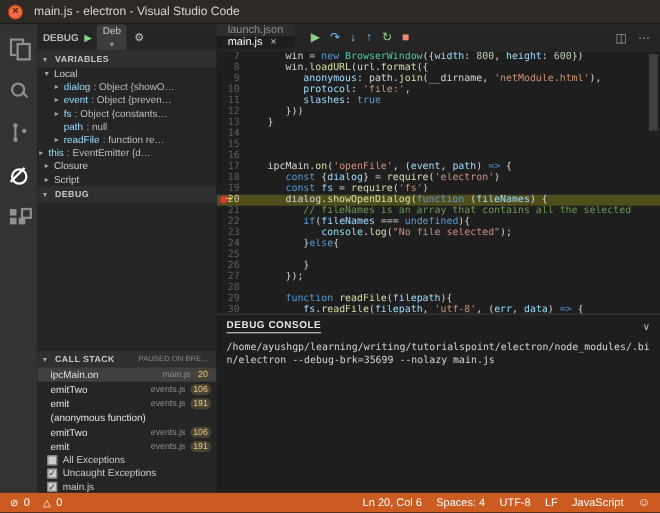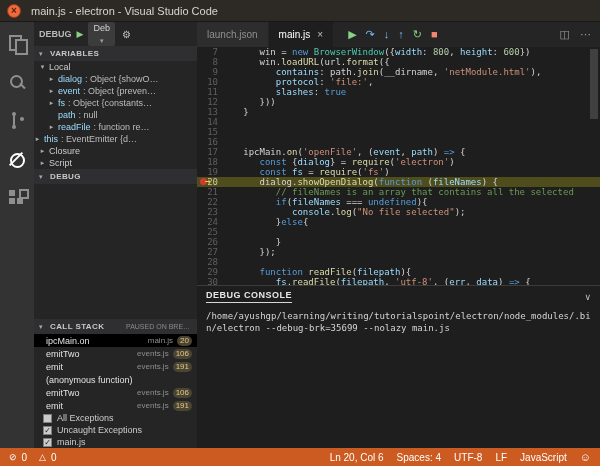--- a/index.html
+++ b/index.html
@@ -59,21 +59,21 @@
               white-space:nowrap; overflow:hidden; }
   .chev { width:7px; font-size:7px; color:#a8a8a8; text-align:center; flex:0 0 7px; }
   .scope-name { color:#cccccc; }
   .var-name { color:#9cdcfe; }
   .var-value { color:#bdbdbd; overflow:hidden; text-overflow:ellipsis; }
 
   .watch-body { flex:1 1 auto; }
 
   .cs-row { height:13px; display:flex; align-items:center; gap:4px; padding:0 5px 0 12px;
             font-size:9px; white-space:nowrap; overflow:hidden; }
-  .cs-row.active { background:#000000; }
+  .cs-row.active { background:#404040; }
   .cs-name { color:#e2e2e2; overflow:hidden; text-overflow:ellipsis; }
   .cs-right { margin-left:auto; display:flex; align-items:center; gap:4px; }
   .cs-file { color:#8f8f8f; font-size:8px; }
   .cs-badge { font-size:8px; background:#4a4433; color:#e8c687; padding:0 3px;
               border-radius:5px; line-height:10px; }
 
   .bp-row { height:12px; display:flex; align-items:center; gap:5px; padding:0 5px 0 9px;
             font-size:9px; white-space:nowrap; }
   .cb { width:9px; height:9px; background:#cbcbcb; border:1px solid #7e7e7e; font-size:8px;
         line-height:8px; text-align:center; color:#1e1e1e; flex:0 0 9px; }
@@ -280,21 +280,21 @@
           </div>
           <div class="bp-row">
             <span class="cb checked">✓</span>
             <span class="bp-label">main.js</span>
           </div>
         </div>
     </div>
 
     <div class="editor-col">
       <div class="tabbar">
-        <span id="tabs-holder" style="display:flex;">
+        <span id="tabs-holder" style="display:flex;flex-direction:column;">
             <div class="tab">
               <span class="tab-label">launch.json</span>
             </div>
             <div class="tab active">
               <span class="tab-label">main.js</span>
               <span class="tab-close">×</span>
             </div>
           </span>
         <span class="debug-toolbar" id="debug-toolbar">
             <span class="dbg-btn" style="color: rgb(137, 209, 133);">▶</span>
@@ -315,21 +315,21 @@
       <div class="code-line">
             <div class="gutter">7</div>
             <div class="line-text">      <span class="tk-pln">win = </span><span class="tk-kw">new</span><span class="tk-pln"> </span><span class="tk-cls">BrowserWindow</span><span class="tk-pln">({</span><span class="tk-var">width</span><span class="tk-pln">: </span><span class="tk-num">800</span><span class="tk-pln">, </span><span class="tk-var">height</span><span class="tk-pln">: </span><span class="tk-num">600</span><span class="tk-pln">})</span></div>
           </div>
           <div class="code-line">
             <div class="gutter">8</div>
             <div class="line-text">      <span class="tk-pln">win.</span><span class="tk-fn">loadURL</span><span class="tk-pln">(url.</span><span class="tk-fn">format</span><span class="tk-pln">({</span></div>
           </div>
           <div class="code-line">
             <div class="gutter">9</div>
-            <div class="line-text">         <span class="tk-var">contains</span><span class="tk-pln">: path.</span><span class="tk-fn">join</span><span class="tk-pln">(__dirname, </span><span class="tk-str">'netModule.html'</span><span class="tk-pln">),</span></div>
+            <div class="line-text">         <span class="tk-var">anonymous</span><span class="tk-pln">: path.</span><span class="tk-fn">join</span><span class="tk-pln">(__dirname, </span><span class="tk-str">'netModule.html'</span><span class="tk-pln">),</span></div>
           </div>
           <div class="code-line">
             <div class="gutter">10</div>
             <div class="line-text">         <span class="tk-var">protocol</span><span class="tk-pln">: </span><span class="tk-str">'file:'</span><span class="tk-pln">,</span></div>
           </div>
           <div class="code-line">
             <div class="gutter">11</div>
             <div class="line-text">         <span class="tk-var">slashes</span><span class="tk-pln">: </span><span class="tk-kw">true</span></div>
           </div>
           <div class="code-line">

